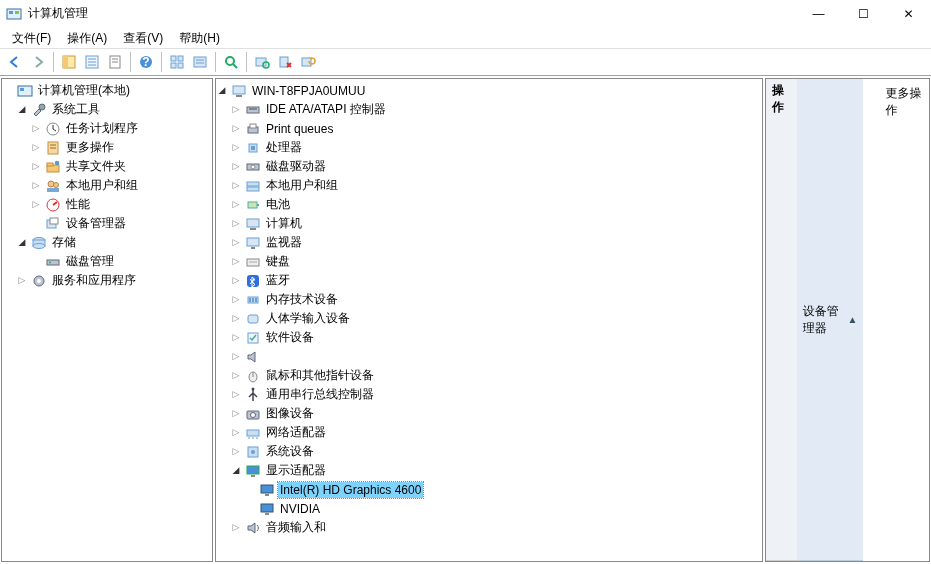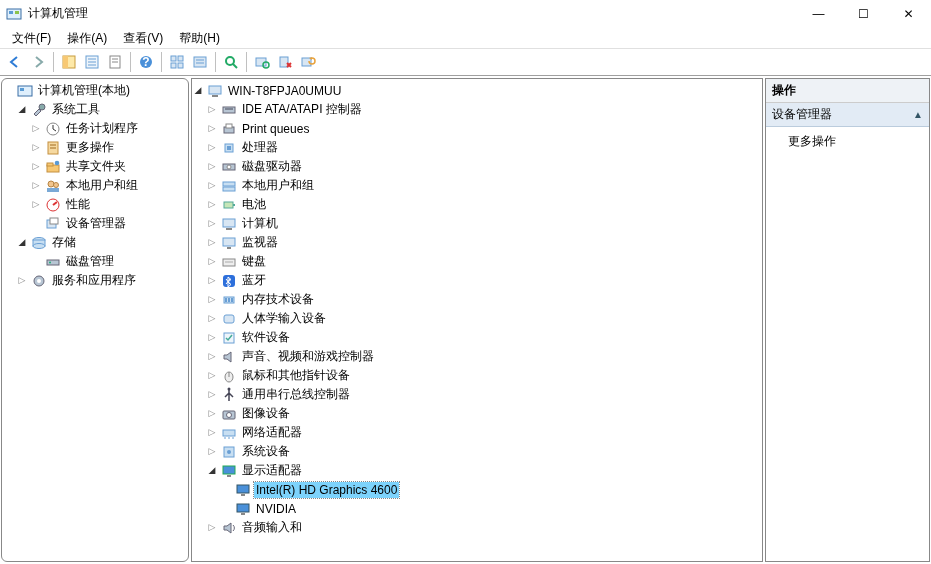--- a/index.html
+++ b/index.html
@@ -9,23 +9,23 @@
 .title-bar .title-text { flex: 1; color: #000; }
 .title-bar .win-btns { display: flex; }
 .title-bar .win-btn { width: 45px; height: 28px; display: flex; align-items: center; justify-content: center; }
 .menu-bar { height: 20px; display: flex; align-items: center; padding: 0 4px; }
 .menu-bar .menu-item { padding: 2px 8px; color: #000; }
 .toolbar { height: 28px; display: flex; align-items: center; padding: 2px 4px; border-top: 1px solid #e0e0e0; border-bottom: 1px solid #a0a0a0; gap: 1px; }
 .toolbar .tb-btn { width: 22px; height: 22px; display: flex; align-items: center; justify-content: center; border: 1px solid transparent; }
 .toolbar .sep { width: 1px; height: 20px; background: #c0c0c0; margin: 0 3px; }
 .content { flex: 1; display: flex; min-height: 0; }
 .pane { border: 1px solid #888; margin: 2px 1px; background: #fff; overflow: auto; }
-.left-pane { width: 188px; border-radius: 6px; }
+.left-pane { width: 212px; }
 .center-pane { flex: 1; position: relative; }
-.right-pane { width: 165px; display: flex; flex-direction: column; }
+.right-pane { width: 165px; display: flex; flex-direction: row; }
 .right-pane .actions-header { background: #eef2f6; padding: 3px 6px; font-weight: bold; border-bottom: 1px solid #ccc; }
 .right-pane .actions-sub { background: #e2ebf5; padding: 3px 6px; border-bottom: 1px solid #bcd; display: flex; justify-content: space-between; align-items: center; }
 .right-pane .actions-body { padding: 6px 6px 6px 22px; }
 .tree { padding: 2px 0; }
 .tree-item { display: flex; align-items: center; height: 19px; white-space: nowrap; }
 .tree-item .expander { width: 12px; text-align: center; color: #555; font-size: 11px; line-height: 1; }
 .tree-item .node-icon { width: 16px; height: 16px; margin: 0 3px; flex-shrink: 0; }
 .tree-item .node-label { color: #000; padding: 1px 2px; }
 .tree-item.selected .node-label { background: #7dd3fc; outline: 1px dotted #888; }
 .indent-1 { padding-left: 14px; }
@@ -412,21 +412,20 @@
           </span>
           <span class="node-label">软件设备</span>
         </div>
         <div class="tree-item indent-1">
           <span class="expander" style="color: rgb(136, 136, 136); font-size: 9px;">▷</span>
           <span class="node-icon">
             <svg width="16" height="16">
               <path d="M3 6 L6 6 L10 3 L10 13 L6 10 L3 10 Z" fill="#b8c6d4" stroke="#667"></path>
             </svg>
           </span>
-          <span class="node-label">声音、视频和游戏控制器</span>
         </div>
         <div class="tree-item indent-1">
           <span class="expander" style="color: rgb(136, 136, 136); font-size: 9px;">▷</span>
           <span class="node-icon">
             <svg width="16" height="16">
               <ellipse cx="8" cy="9" rx="4" ry="5" fill="#eee" stroke="#888"></ellipse>
               <line x1="8" y1="4" x2="8" y2="9" stroke="#888"></line>
             </svg>
           </span>
           <span class="node-label">鼠标和其他指针设备</span>

